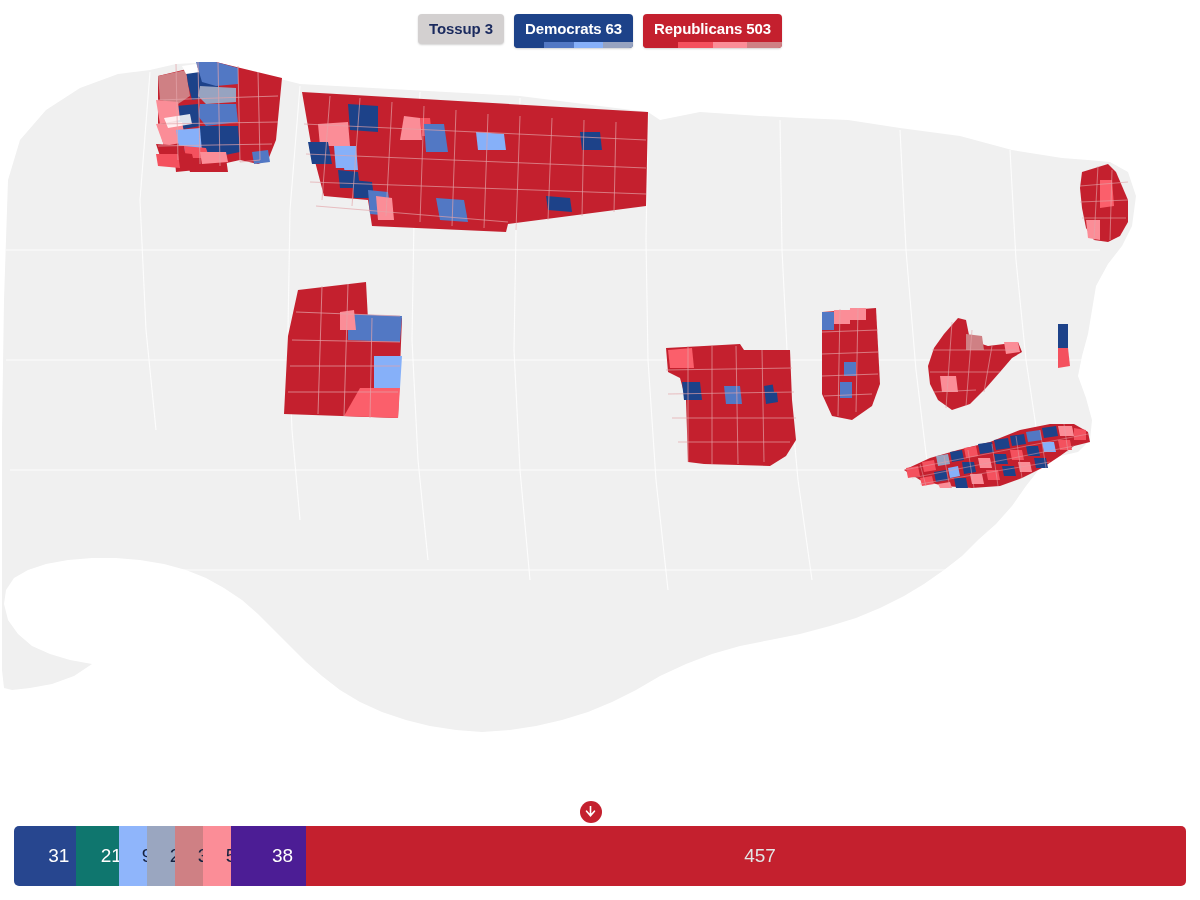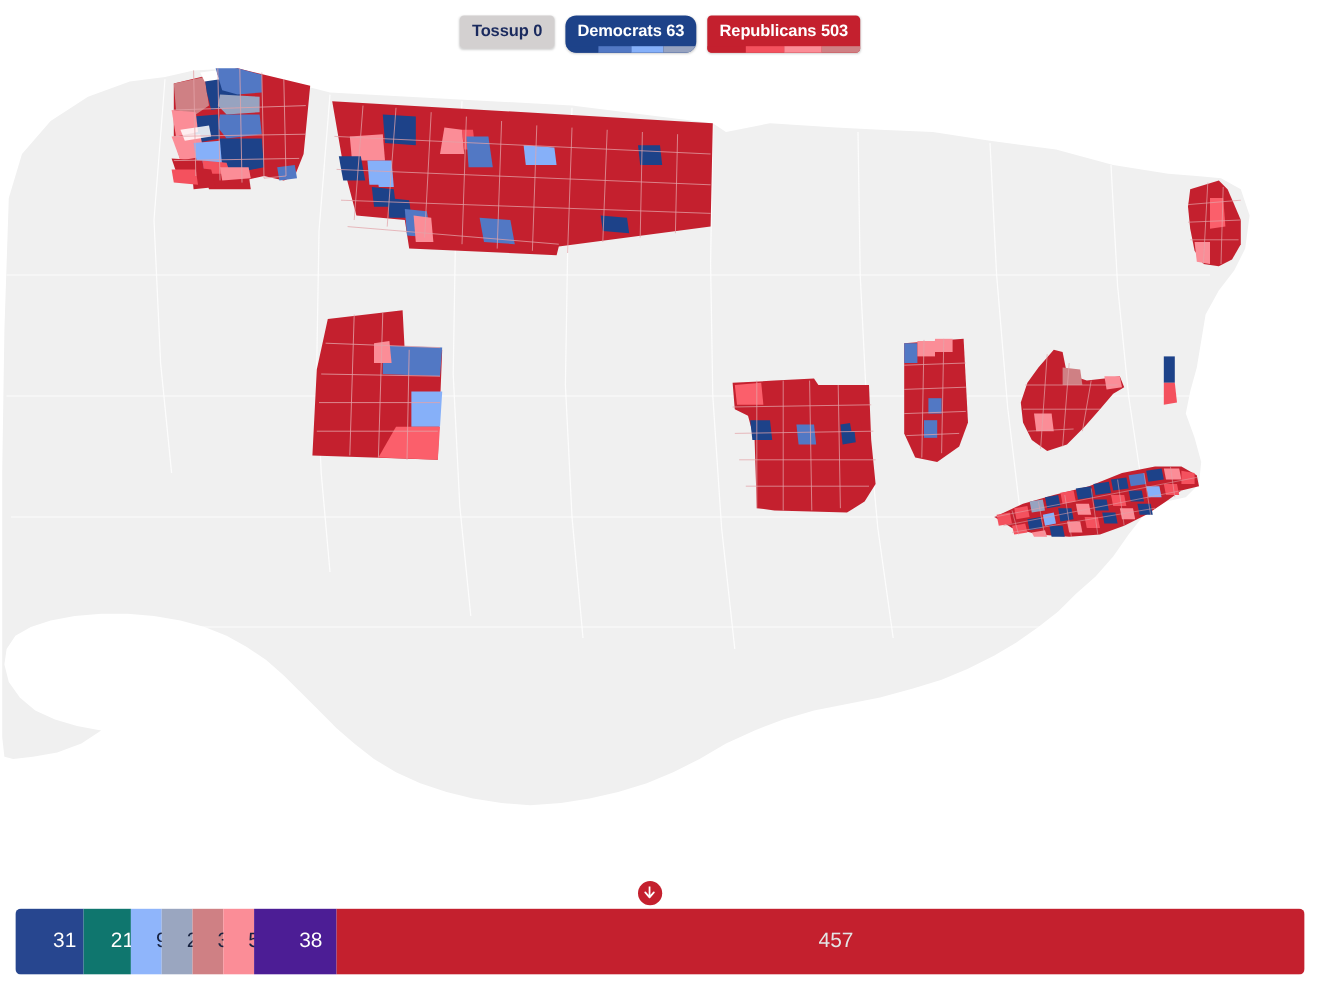--- a/index.html
+++ b/index.html
@@ -29,21 +29,21 @@
   .legend-label{
     display:block;
     font-size:15px;
     font-weight:bold;
     padding:6px 11px 7px 11px;
     white-space:nowrap;
     letter-spacing:-.1px;
   }
   .chip-tossup{background:#d3d0d0;}
   .chip-tossup .legend-label{color:#1a2a5e;}
-  .chip-dem{background:#1d4289;border-radius:10px;}
+  .chip-dem{background:#1d4289;}
   .chip-dem .legend-label{color:#ffffff;padding-bottom:11px;}
   .chip-rep{background:#c4202e;}
   .chip-rep .legend-label{color:#ffffff;padding-bottom:11px;}
   .chip-strip{
     position:absolute;left:0;right:0;bottom:0;height:6px;display:flex;
   }
   .chip-strip span{flex:1 1 0;height:100%;}
 
   
   #map-area{
@@ -288,21 +288,21 @@
                  M1080,186 L1128,182 M1080,202 L1128,200 M1082,218 L1126,218"></path>
       </g>
     </g>
 
   </g>
 </svg>
 </div>
 
 <div id="legend">
   <div class="legend-chip chip-tossup" style="background: rgb(211, 208, 208);">
-    <span class="legend-label" style="color: rgb(26, 42, 94);">Tossup 0</span>
+    <span class="legend-label" style="color: rgb(26, 42, 94);">Tossup 3</span>
     <span class="chip-strip"></span>
   </div>
   <div class="legend-chip chip-dem" style="background: rgb(29, 66, 137);">
     <span class="legend-label" style="color: rgb(255, 255, 255);">Democrats 63</span>
     <span class="chip-strip">
       <span style="background:#1d4289"></span>
       <span style="background:#5278c4"></span>
       <span style="background:#86b0f9"></span>
       <span style="background:#97a3c0"></span>
     </span>

